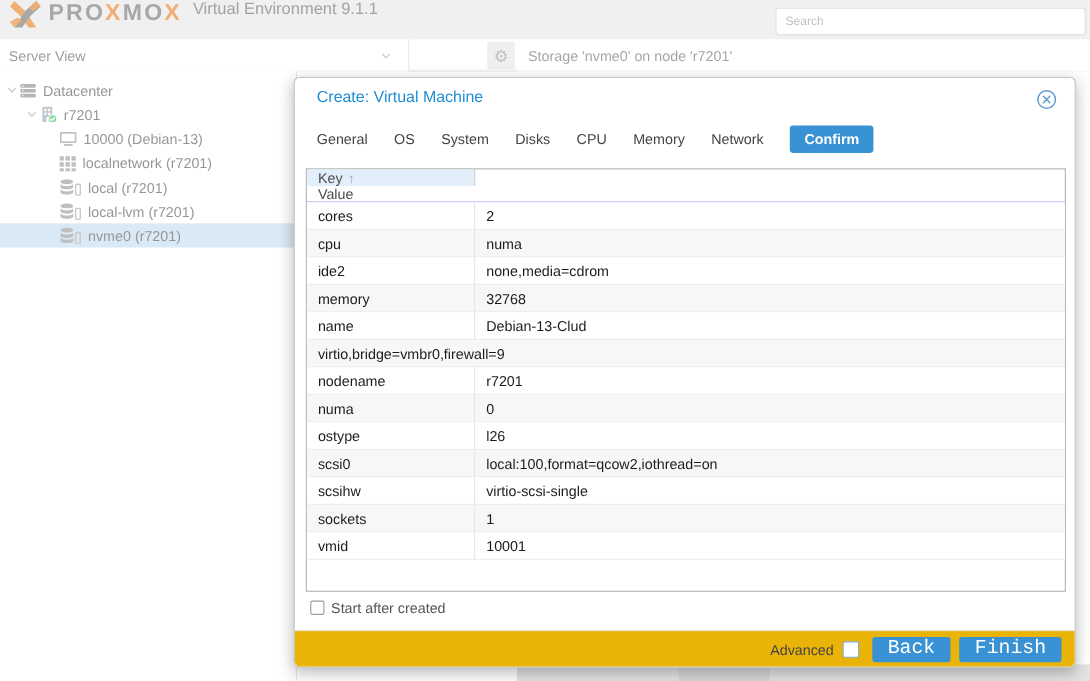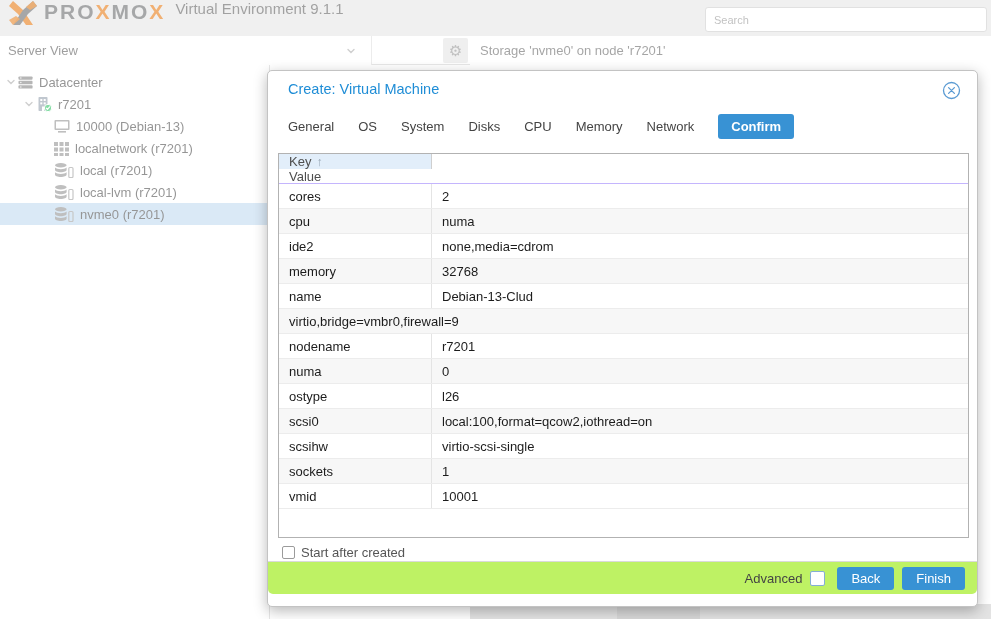--- a/index.html
+++ b/index.html
@@ -46,24 +46,24 @@
   .gh-key .arrow { color:#97a6b4; font-size:12px; }
   .gh-val { flex:1; display:flex; align-items:center; padding-left:10px; color:#4e4e4e; }
   .grid-row { display:flex; height:25px; border-bottom:1px solid #ececec; background:#fff; }
   .grid-row.stripe { background:#f7f7f7; }
   .cell-key { width:153px; border-right:1px solid #e4e4e4; display:flex; align-items:center; padding-left:10px; color:#1c1c1c; }
   .cell-val { flex:1; display:flex; align-items:center; padding-left:10px; color:#1c1c1c; }
 
   .start-row { position:absolute; left:14px; top:474px; display:flex; align-items:center; gap:6px; color:#555; }
   .cbx { width:13px; height:13px; background:#fff; border:1px solid #9b9b9b; border-radius:2px; flex:none; }
 
-  .dlg-footer { position:absolute; left:0; bottom:12px; width:100%; height:33px; background:#bef264; border-top:1px solid #dadada; border-radius:0 0 5px 5px; display:flex; align-items:center; justify-content:flex-end; gap:8px; padding-right:12px; }
+  .dlg-footer { position:absolute; left:0; bottom:0; width:100%; height:33px; background:#eab308; border-top:1px solid #dadada; border-radius:0 0 5px 5px; display:flex; align-items:center; justify-content:flex-end; gap:8px; padding-right:12px; }
   .adv-label { color:#444; }
   .cbx-adv { width:15px; height:15px; background:#fff; border:1px solid #85aed5; border-radius:2px; flex:none; margin-right:4px; }
-  .btn { height:23px; background:var(--accent); color:#fff; border:none; border-radius:3px; font-size:13px; font-family:Liberation Sans, sans-serif; cursor:pointer; padding:0 14px; }
+  .btn { height:23px; background:var(--accent); color:#fff; border:none; border-radius:3px; font-size:18px; font-family:Liberation Mono, monospace; cursor:pointer; padding:0 14px; }
 </style>
 </head>
 <body>
 
 <div class="app">
 
   <div class="bg-header">
     <svg class="logo-mark" viewBox="0 0 30 26">
       <path d="M5 1 L15 10 L25 25 L18 25 L10 14 L1 6 Z" fill="#e57000"></path>
       <path d="M25 1 L15 10 L5 25 L12 25 L20 14 L29 6 Z" fill="#5d6062"></path>

